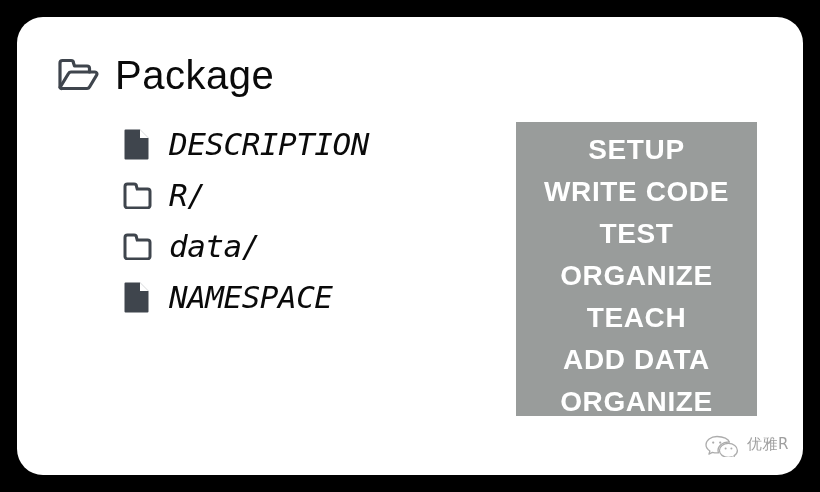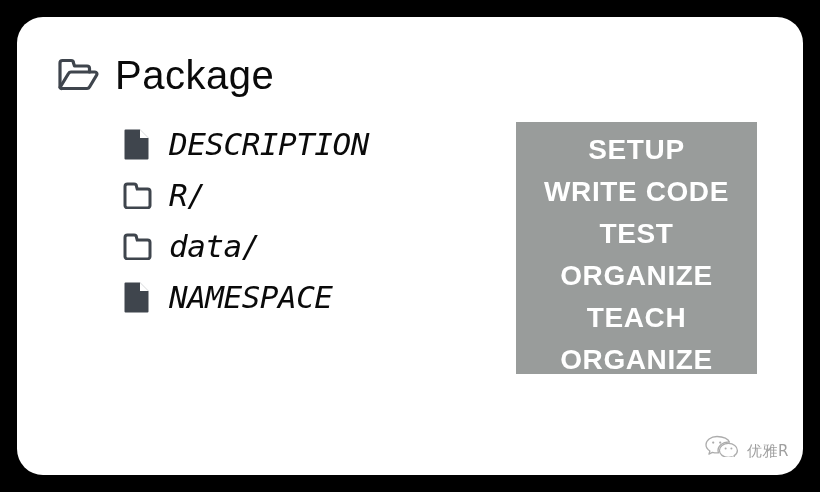--- a/index.html
+++ b/index.html
@@ -108,21 +108,21 @@
     line-height: 1;
     white-space: nowrap;
   }
 
   
   #watermark {
     position: absolute;
     right: 14px;
     bottom: 14px;
     display: flex;
-    align-items: flex-end;
+    align-items: flex-start;
     gap: 8px;
     opacity: 0.95;
     margin-top: 41px;
   }
   #watermark .wm-text {
     font-family: "DejaVu Sans", sans-serif;
     font-size: 15px;
     color: #9a9a9a;
     letter-spacing: 0.5px;
     white-space: nowrap;
@@ -196,20 +196,23 @@
       <span class="purpose-label">WRITE CODE</span>
     </div>
     <div class="purpose-box">
       <span class="purpose-label">TEST</span>
     </div>
     <div class="purpose-box">
       <span class="purpose-label">ORGANIZE</span>
     </div>
     <div class="purpose-box">
       <span class="purpose-label">TEACH</span>
+    </div>
+    <div class="purpose-box">
+      <span class="purpose-label">ADD DATA</span>
     </div>
     <div class="purpose-box">
       <span class="purpose-label">ORGANIZE</span>
     </div>
   </div>
 
   <div id="watermark">
     <span>
       <svg width="34" height="22" viewBox="0 0 34 22" aria-hidden="true">
         <path d="M12 1.5 C5.6 1.5 1 5.4 1 9.8 c0 2.5 1.5 4.7 3.9 6.2 l-1 3.1 3.5-1.8 c1.4 .4 2.9 .6 4.6 .6 .5 0 1 0 1.5-.1 -.3-.8-.5-1.6-.5-2.5 0-4.6 4.6-8.3 10.3-8.3 .4 0 .8 0 1.2 .1 C23.6 4 18.4 1.5 12 1.5 Z" fill="none" stroke="#a8a8a8" stroke-width="1.3" stroke-linejoin="round"></path>

